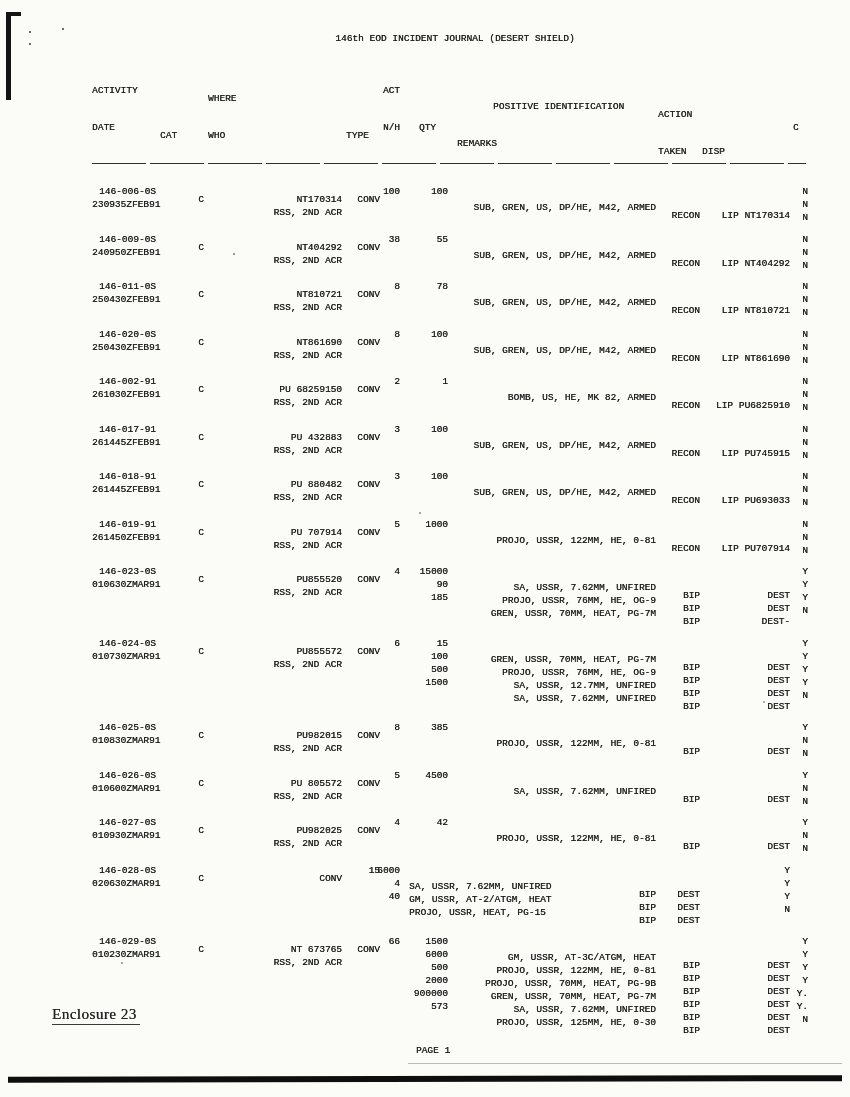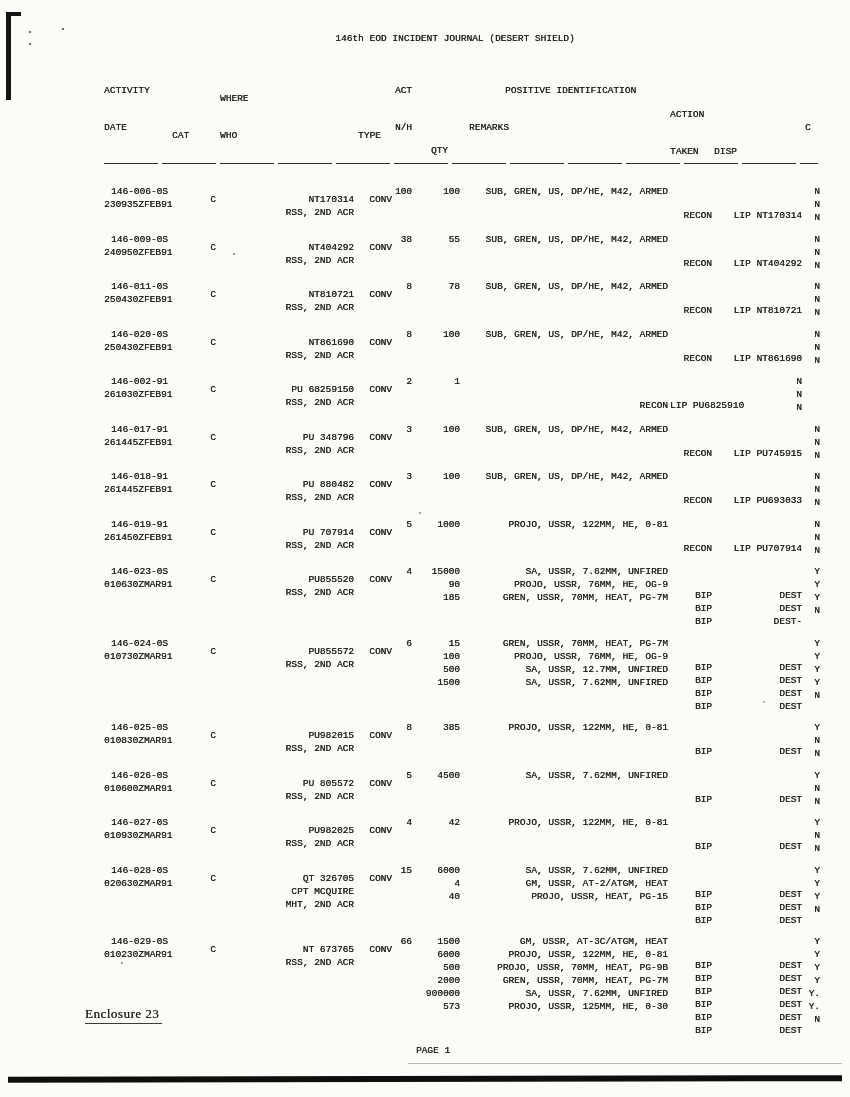--- a/index.html
+++ b/index.html
@@ -11,45 +11,45 @@
     font-family:"Liberation Mono","DejaVu Sans Mono",monospace;
     font-size:9.5px; color:#1d1d1d;
     text-shadow:0.3px 0 0 rgba(25,25,25,0.85);
     text-decoration:underline;
   }
   .title {
     position:absolute; top:33px; left:0; width:100%;
     text-align:center; transform:translateX(30px);
     white-space:nowrap;
   }
-  .table { position:absolute; left:104px; top:84px; width:716px; }
+  .table { position:absolute; left:92px; top:84px; width:716px; }
   .grid {
     display:grid;
     grid-template-columns:64px 48px 138px 38px 20px 48px 208px 44px 90px 18px;
   }
   .ln { height:13px; line-height:13px; white-space:nowrap; overflow:visible; }
   .col { min-width:0; }
   .c-cat, .c-where, .c-type { padding-left:4px;margin-top:8px; }
-  .c-remarks { padding-left:9px; }
+  .c-remarks { padding-left:9px;margin-top:16px; }
   .c-action, .c-disp { padding-left:2px;margin-top:24px; }
   .c-cflag { padding-left:3px; }
   .ra { display:flex; justify-content:flex-end; }
-  .pad-r { padding-right:12px;margin-top:23px; }
+  .pad-r { padding-right:12px; }
   .indent { padding-left:45px; }
   .rule {
     height:1px; margin-top:5px; width:714px;
     background:repeating-linear-gradient(90deg,#2e2e2e 0 54px, rgba(0,0,0,0) 54px 58px);
   }
   .records { margin-top:21px; }
   .record { margin-bottom:8.5px;text-align:right; }
   .enclosure {
     position:absolute; left:52px; top:1006px;
     font-family:"Liberation Serif","DejaVu Serif",serif;
-    font-size:13px; letter-spacing:0.5px; color:#242424;
-    border-bottom:1px solid #3a3a3a; padding:0 3px 1px 0;margin-left:33px;
+    font-size:15px; letter-spacing:0.5px; color:#242424;
+    border-bottom:1px solid #3a3a3a; padding:0 3px 1px 0;
   }
   .pagenum {
     position:absolute; left:0; top:1045px; width:100%;
     text-align:center; transform:translateX(8px);
   }
   .corner-bar { position:absolute; left:6px; top:12px; width:5px; height:88px; background:#141414; }
   .corner-notch { position:absolute; left:6px; top:12px; width:15px; height:4px; background:#141414; }
   .bottom-bar {
     position:absolute; left:8px; top:1076px; width:834px; height:6px;
     background:#0e0e0e; transform:rotate(-0.12deg);
@@ -268,20 +268,23 @@
           </div>
           <div class="col c-type">
             <div class="ln">CONV</div>
           </div>
           <div class="col c-nh">
             <div class="ln ra">2</div>
           </div>
           <div class="col c-qty">
             <div class="ln ra">1</div>
           </div>
+          <div class="col c-remarks">
+            <div class="ln">BOMB, US, HE, MK 82, ARMED</div>
+          </div>
           <div class="col c-action">
             <div class="ln">RECON</div>
           </div>
           <div class="col c-disp">
             <div class="ln">LIP PU6825910</div>
           </div>
           <div class="col c-cflag">
             <div class="ln">N</div>
             <div class="ln">N</div>
             <div class="ln">N</div>
@@ -289,21 +292,21 @@
         </div>
         <div class="record grid">
           <div class="col c-activity">
             <div class="ln">146-017-91</div>
             <div class="ln">261445ZFEB91</div>
           </div>
           <div class="col c-cat">
             <div class="ln">C</div>
           </div>
           <div class="col c-where">
-            <div class="ln">PU 348796</div>
+            <div class="ln">PU 432883</div>
             <div class="ln">RSS, 2ND ACR</div>
           </div>
           <div class="col c-type">
             <div class="ln">CONV</div>
           </div>
           <div class="col c-nh">
             <div class="ln ra">3</div>
           </div>
           <div class="col c-qty">
             <div class="ln ra">100</div>
@@ -598,25 +601,20 @@
             <div class="ln">N</div>
           </div>
         </div>
         <div class="record grid">
           <div class="col c-activity">
             <div class="ln">146-028-0S</div>
             <div class="ln">020630ZMAR91</div>
           </div>
           <div class="col c-cat">
             <div class="ln">C</div>
-          </div>
-          <div class="col c-where">
-            <div class="ln">QT 326705</div>
-            <div class="ln">CPT MCQUIRE</div>
-            <div class="ln">MHT, 2ND ACR</div>
           </div>
           <div class="col c-type">
             <div class="ln">CONV</div>
           </div>
           <div class="col c-nh">
             <div class="ln ra">15</div>
           </div>
           <div class="col c-qty">
             <div class="ln ra">6000</div>
             <div class="ln ra">4</div>

